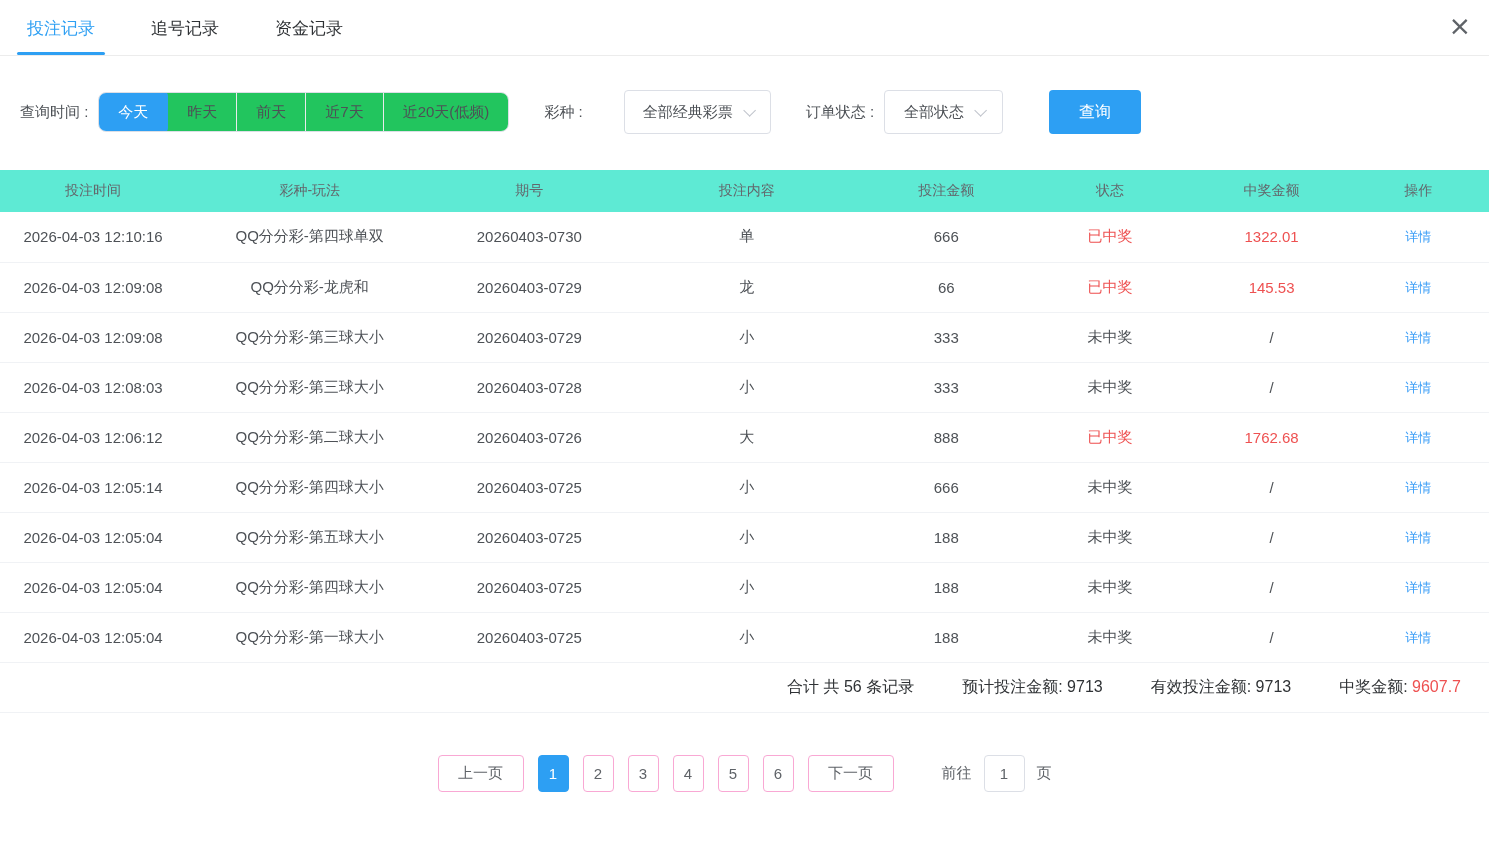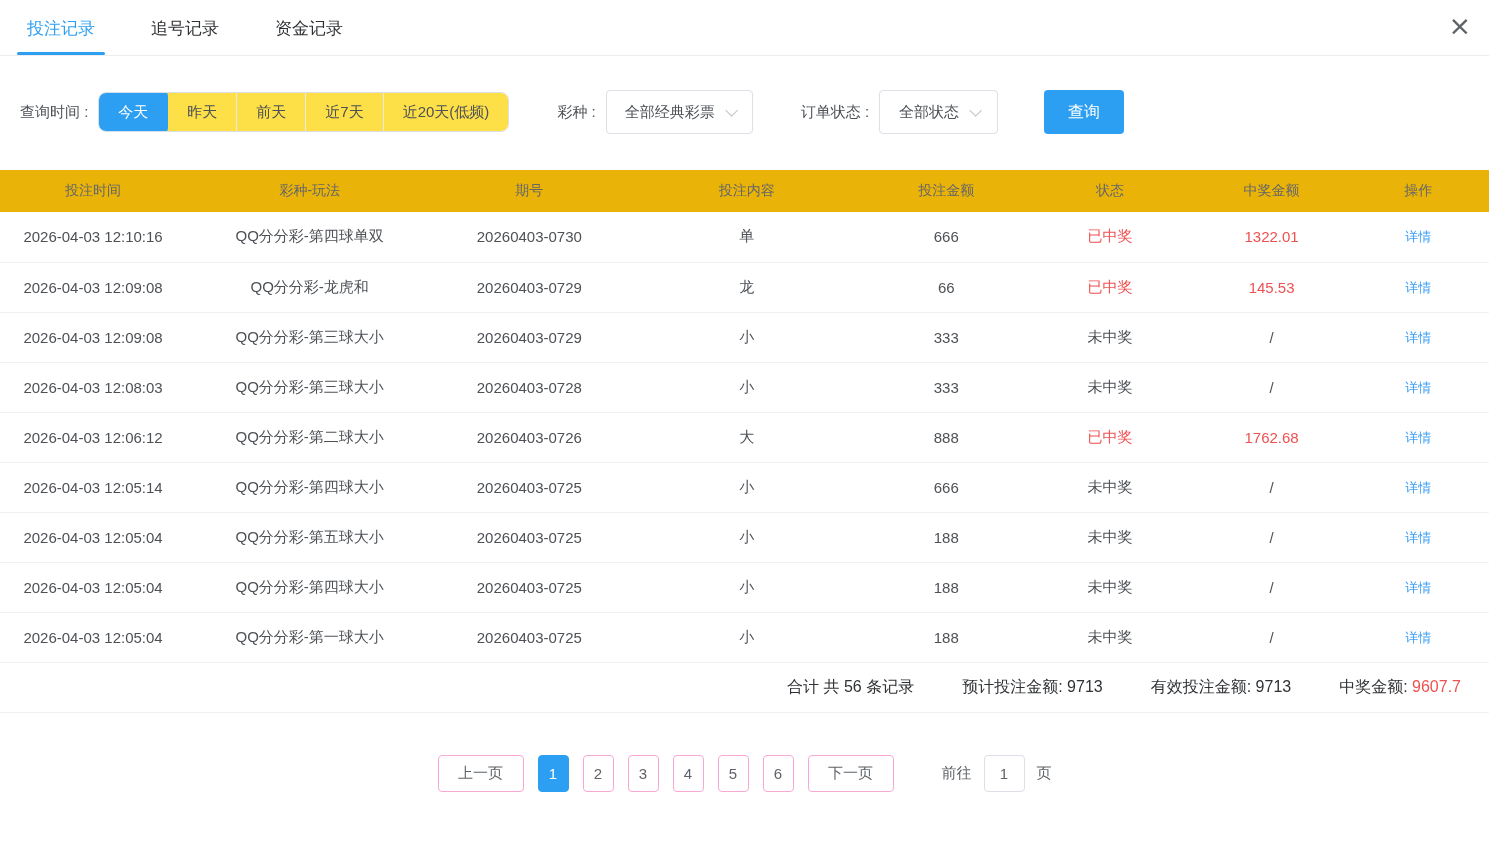--- a/index.html
+++ b/index.html
@@ -16,39 +16,39 @@
     height:3px; border-radius:2px; background:#2d9ff3; }
   .close-btn { position:absolute; right:18px; top:12px; font-size:27px; color:#5f6368;
     line-height:1; cursor:pointer; font-family:"DejaVu Sans",sans-serif; }
 
   
   .filters { display:flex; align-items:center; margin:34px 0 0; padding:0 20px; height:44px; }
   .f-label { font-size:15px; color:#4d5156; margin-right:10px; white-space:nowrap; }
   .time-group { display:flex; align-items:stretch; border:1px solid #dcdfe6;
     border-radius:8px; height:40px; overflow:hidden; }
   .time-opt { display:flex; align-items:center; padding:0 19px; font-size:15px;
-    color:#4d5156; cursor:pointer; background:#fde047; }
+    color:#4d5156; cursor:pointer; background:#22c55e; }
   .time-opt + .time-opt { border-left:1px solid #e8eaec; }
   .time-opt.active { background:#2d9ff3; color:#fff; border-radius:4px; margin:-1px;
     padding:0 20px; position:relative; z-index:1; }
   .time-opt.active + .time-opt { border-left-color:transparent; }
-  .sel-label { margin-left:48px; }
+  .sel-label { margin-left:35px; }
   .select { display:flex; align-items:center; justify-content:center; gap:10px;
     height:44px; border:1px solid #dcdfe6; border-radius:4px; padding:0 14px;
     font-size:15px; color:#4d5156; cursor:pointer; background:#fff; }
-  .select.lottery { min-width:147px; }
+  .select.lottery { min-width:147px;margin-left:31px; }
   .select.status  { min-width:119px; }
   .chevron { width:9px; height:9px; border-right:1.5px solid #c0c4cc;
     border-bottom:1.5px solid #c0c4cc; transform:rotate(45deg) translateY(-3px); }
-  .search-btn { margin-left:46px; width:80px; height:44px; background:#2d9ff3;
+  .search-btn { margin-left:46px; width:92px; height:44px; background:#2d9ff3;
     color:#fff; font-size:16px; border:none; border-radius:4px; cursor:pointer; }
 
   
   table { width:100%; border-collapse:collapse; margin-top:36px; table-layout:fixed; }
-  thead th { background:#eab308; height:42px; font-weight:normal; font-size:14px;
+  thead th { background:#5eead4; height:42px; font-weight:normal; font-size:14px;
     color:#63666b; text-align:center; }
   tbody td { height:50px; text-align:center; font-size:15px; color:#4d5156;
     border-bottom:1px solid #f0f2f5; background:#fff; }
   td.red, span.red { color:#ee5151; }
   td .detail-link { color:#3d9ff7; cursor:pointer; text-decoration:none; font-size:13px; }
 
   
   .summary { display:flex; justify-content:flex-end; align-items:center; gap:48px;
     height:50px; padding-right:28px; border-bottom:1px solid #f0f2f5;
     font-size:16px; color:#2f3235; }

